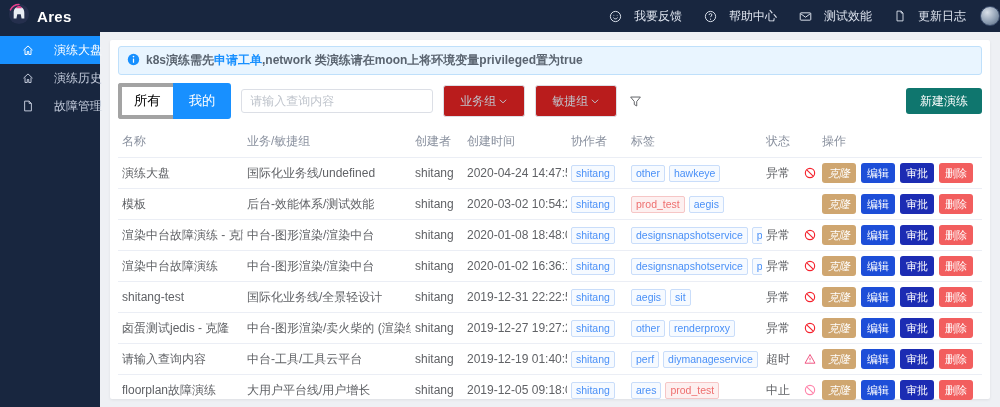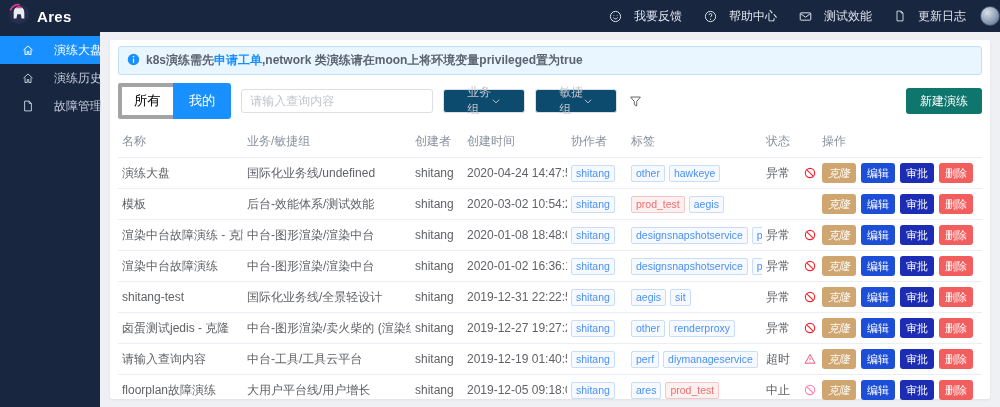--- a/index.html
+++ b/index.html
@@ -29,21 +29,21 @@
   .alert { display:flex; align-items:center; gap:6px; background:#e9f5ff; border:1px solid #bfe0fb; border-radius:3px; height:29px; padding:0 8px; font-size:12px; color:#5a6470; flex:none; white-space:nowrap; overflow:hidden;font-weight:bold; }
   .alert a { color:#1890ff; text-decoration:none; }
 
   .toolbar { display:flex; align-items:center; margin-top:8px; font-size:12px; color:#606266; flex:none; }
   .seg { display:flex; }
   .seg-btn { height:36px; line-height:22px; padding:0 12px; border:4px solid #a3a3a3; background:#fff; cursor:pointer; }
   .seg-btn.first { border-radius:3px 0 0 3px; border-right:none; }
   .seg-btn.active { background:#1890ff; border-color:#1890ff; color:#fff; border-radius:0 3px 3px 0; }
   .search-input { height:24px; width:192px; border:1px solid #dcdfe6; border-radius:3px; margin-left:10px; padding:0 8px; font-size:12px; color:#606266; font-family:inherit; }
   ::placeholder { color:#bfc4cc; }
-  .select { height:24px; width:82px; border:1px solid #dcdfe6; border-radius:3px; margin-left:10px; display:flex; align-items:center; justify-content:space-between; padding:0 23px; color:#bfc4cc; background:#0c4a6e; cursor:pointer; }
+  .select { height:32px; width:82px; border:1px solid #dcdfe6; border-radius:3px; margin-left:10px; display:flex; align-items:center; justify-content:space-between; padding:0 16px; color:#bfc4cc; background:#b91c1c; cursor:pointer; }
   .select .chev { color:#c0c4cc; display:flex; }
   .funnel-btn { margin-left:12px; color:#606266; display:flex; cursor:pointer; }
   .new-btn { margin-left:auto; height:26px; padding:0 14px; background:#0f766e; color:#fff; border:none; border-radius:3px; font-size:12px; cursor:pointer; font-family:inherit; }
 
   table.grid { margin-top:6px; width:100%; border-collapse:collapse; font-size:12px; color:#606266; table-layout:fixed; flex:none; }
   .grid th { color:#8a919f; font-weight:normal; text-align:left; padding:8px 4px 7px; white-space:nowrap; overflow:hidden; }
   .grid td { padding:5px 4px; border-top:1px solid #ebeef5; white-space:nowrap; overflow:hidden; height:30px; }
   .tag { display:inline-block; border:1px solid #c9ddfa; background:#f6faff; color:#4a90f7; border-radius:2px; padding:0 4px; height:17px; line-height:15px; font-size:10.5px; margin-right:4px; vertical-align:middle; }
   .tag.red { border-color:#f6c6c6; background:#fdf0f0; color:#ee6f6f; }
   .status-wrap { display:flex; align-items:center; gap:14px; }

